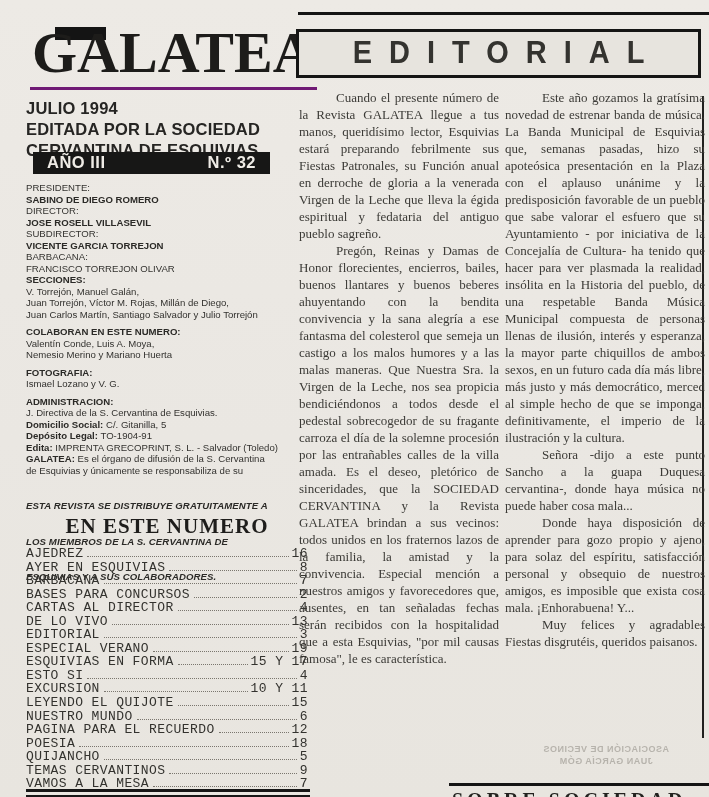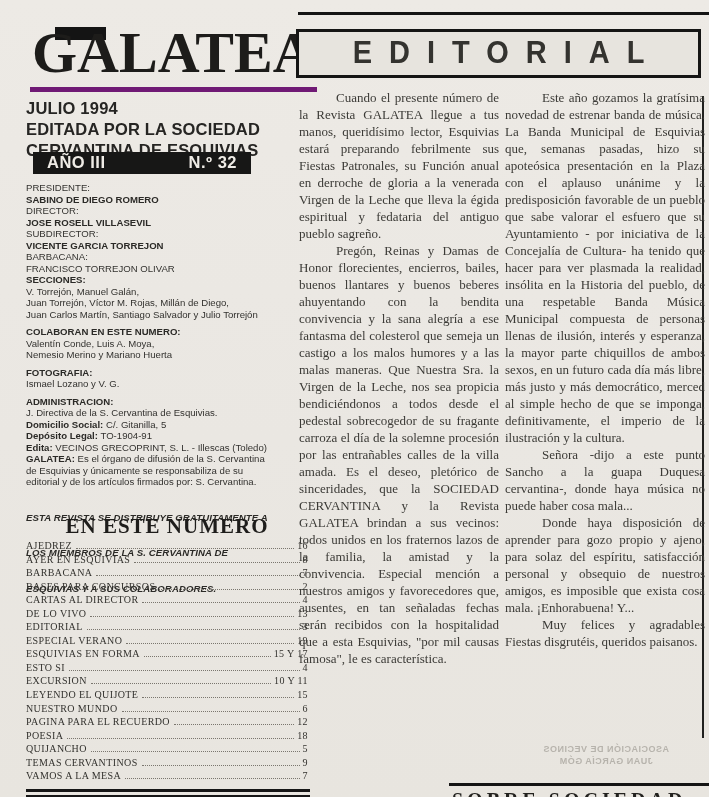--- a/index.html
+++ b/index.html
@@ -12,41 +12,41 @@
   .page-shade{position:absolute;inset:0;background:linear-gradient(180deg,#edeae5 0%,#eae7e2 55%,#e8e5df 100%);}
   
   .corner-mark{position:absolute;left:55px;top:27px;width:51px;height:13px;background:#141414;}
   .top-right-rule{position:absolute;left:298px;top:12px;width:411px;height:3px;background:#141414;}
   .right-edge-rule{position:absolute;left:702px;top:96px;width:2px;height:642px;background:#20201e;}
   
   .logo-block{position:absolute;left:30px;top:22px;width:272px;text-align:center;}
   .logo{
     font-family:"Liberation Serif",serif;font-weight:700;font-size:58px;line-height:62px;
     letter-spacing:0px;color:#1d1c1a;display:inline-block;
-    border-bottom:5px solid #701a75;padding:0 2px 3px 2px;
+    border-bottom:3px solid #701a75;padding:0 2px 3px 2px;
   }
   .pub-lines{position:absolute;left:26px;top:98px;width:280px;text-align:left;
     font-weight:700;font-size:16.5px;line-height:21px;color:#262523;letter-spacing:.2px;}
   .anio-bar{
-    position:absolute;left:33px;top:152px;width:218px;height:22px;background:#171716;
+    position:absolute;left:33px;top:152px;width:237px;height:22px;background:#171716;
     color:#efecE6;display:flex;align-items:center;justify-content:space-between;
     padding:1px 14px 2px 14px;box-sizing:border-box;font-weight:700;font-size:16.5px;letter-spacing:.5px;
   }
   .staff{position:absolute;left:26px;top:182px;width:280px;text-align:left;
     font-size:9.6px;line-height:11.5px;color:#33322f;}
   .staff .ln{white-space:nowrap;}
   .staff .g{margin-top:6px;}
   .staff .it{font-style:italic;font-weight:700;letter-spacing:.1px;margin-top:24px;}
   .staff b{font-weight:700;color:#2b2a27;}
   
   .toc{position:absolute;left:26px;top:514px;width:282px;}
   .toc-title{font-family:"Liberation Serif",serif;font-weight:700;font-size:21px;
-    letter-spacing:1px;text-align:center;color:#1e1d1b;}
-  .toc-item{display:flex;align-items:baseline;font-family:Liberation Serif, serif;
-    font-size:10px;line-height:13.55px;color:#33322e;letter-spacing:.4px;}
+    letter-spacing:1px;text-align:center;color:#1e1d1b;margin-bottom:8px;}
+  .toc-item{display:flex;align-items:baseline;font-family:Liberation Mono, monospace;
+    font-size:13px;line-height:13.55px;color:#33322e;letter-spacing:.4px;}
   .toc-dots{flex:1;border-bottom:1px dotted #7a766e;margin:0 3px 2px 4px;min-width:10px;}
   .toc-page{white-space:nowrap;}
   .double-rule{position:absolute;left:26px;top:789px;width:284px;height:3px;
     border-top:3px solid #161616;border-bottom:2px solid #161616;}
   
   .ed-box{
     position:absolute;left:296px;top:29px;width:405px;height:49px;box-sizing:border-box;
     background:#e7e4de;border:3px solid #151514;
     display:flex;align-items:center;justify-content:center;
   }
@@ -129,27 +129,26 @@
     <div class="ln"><b></b><span>Ismael Lozano y V. G.</span></div>
 
     <div class="ln g"><b>ADMINISTRACION:</b><span></span></div>
 
     <div class="ln"><b></b><span>J. Directiva de la S. Cervantina de Esquivias.</span></div>
 
     <div class="ln"><b>Domicilio Social:</b><span> C/. Gitanilla, 5</span></div>
 
     <div class="ln"><b>Depósito Legal:</b><span> TO-1904-91</span></div>
 
-    <div class="ln"><b>Edita:</b><span> VECINOS GRECOPRINT, S. L. - Illescas (Toledo)</span></div>
+    <div class="ln"><b>Edita:</b><span> IMPRENTA GRECOPRINT, S. L. - Salvador (Toledo)</span></div>
 
     <div class="ln"><b>GALATEA:</b><span> Es el órgano de difusión de la S. Cervantina</span></div>
 
     <div class="ln"><b></b><span>de Esquivias y únicamente se responsabiliza de su</span></div>
 
-    <div class="ln"><b></b><span>editorial y de los artículos firmados por: S. Cervantina.</span></div>
 
     <div class="ln it g"><b>ESTA REVISTA SE DISTRIBUYE GRATUITAMENTE A</b><span></span></div>
 
     <div class="ln it"><b>LOS MIEMBROS DE LA S. CERVANTINA DE</b><span></span></div>
 
     <div class="ln it"><b>ESQUIVIAS Y A SUS COLABORADORES.</b><span></span></div>
   </div>
 
 <div class="toc">
   <div class="toc-title">EN ESTE NUMERO</div>

